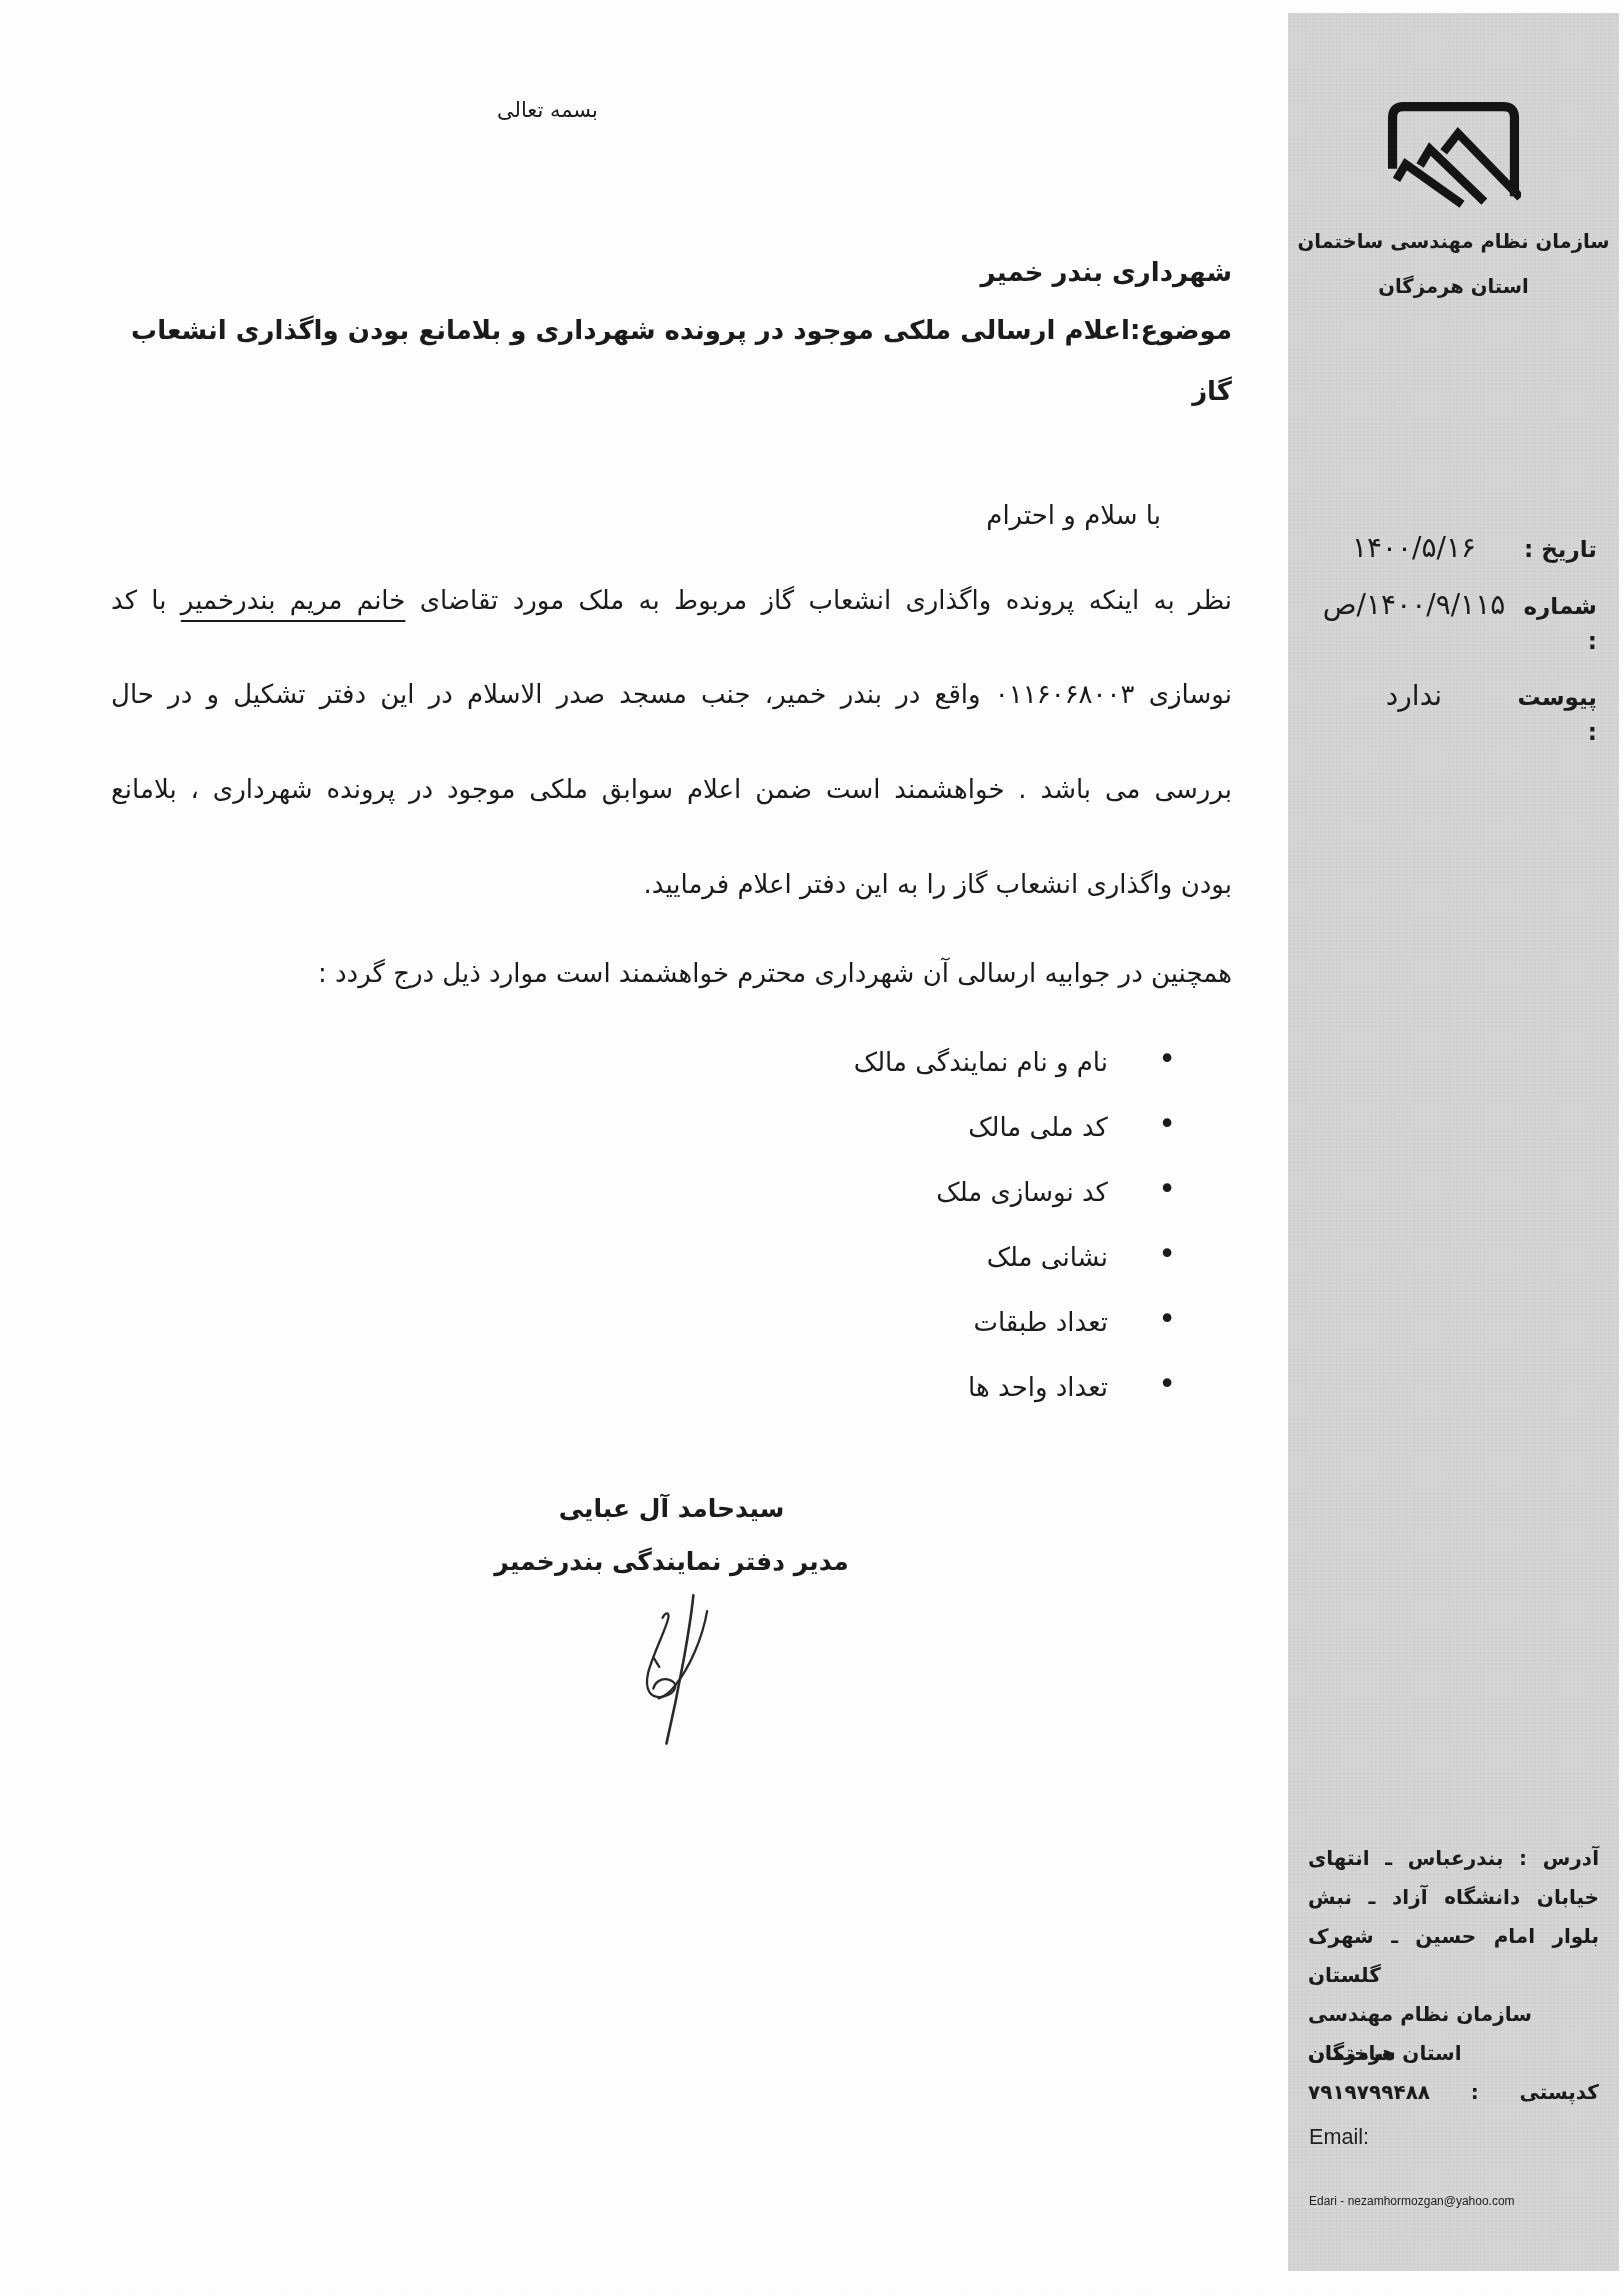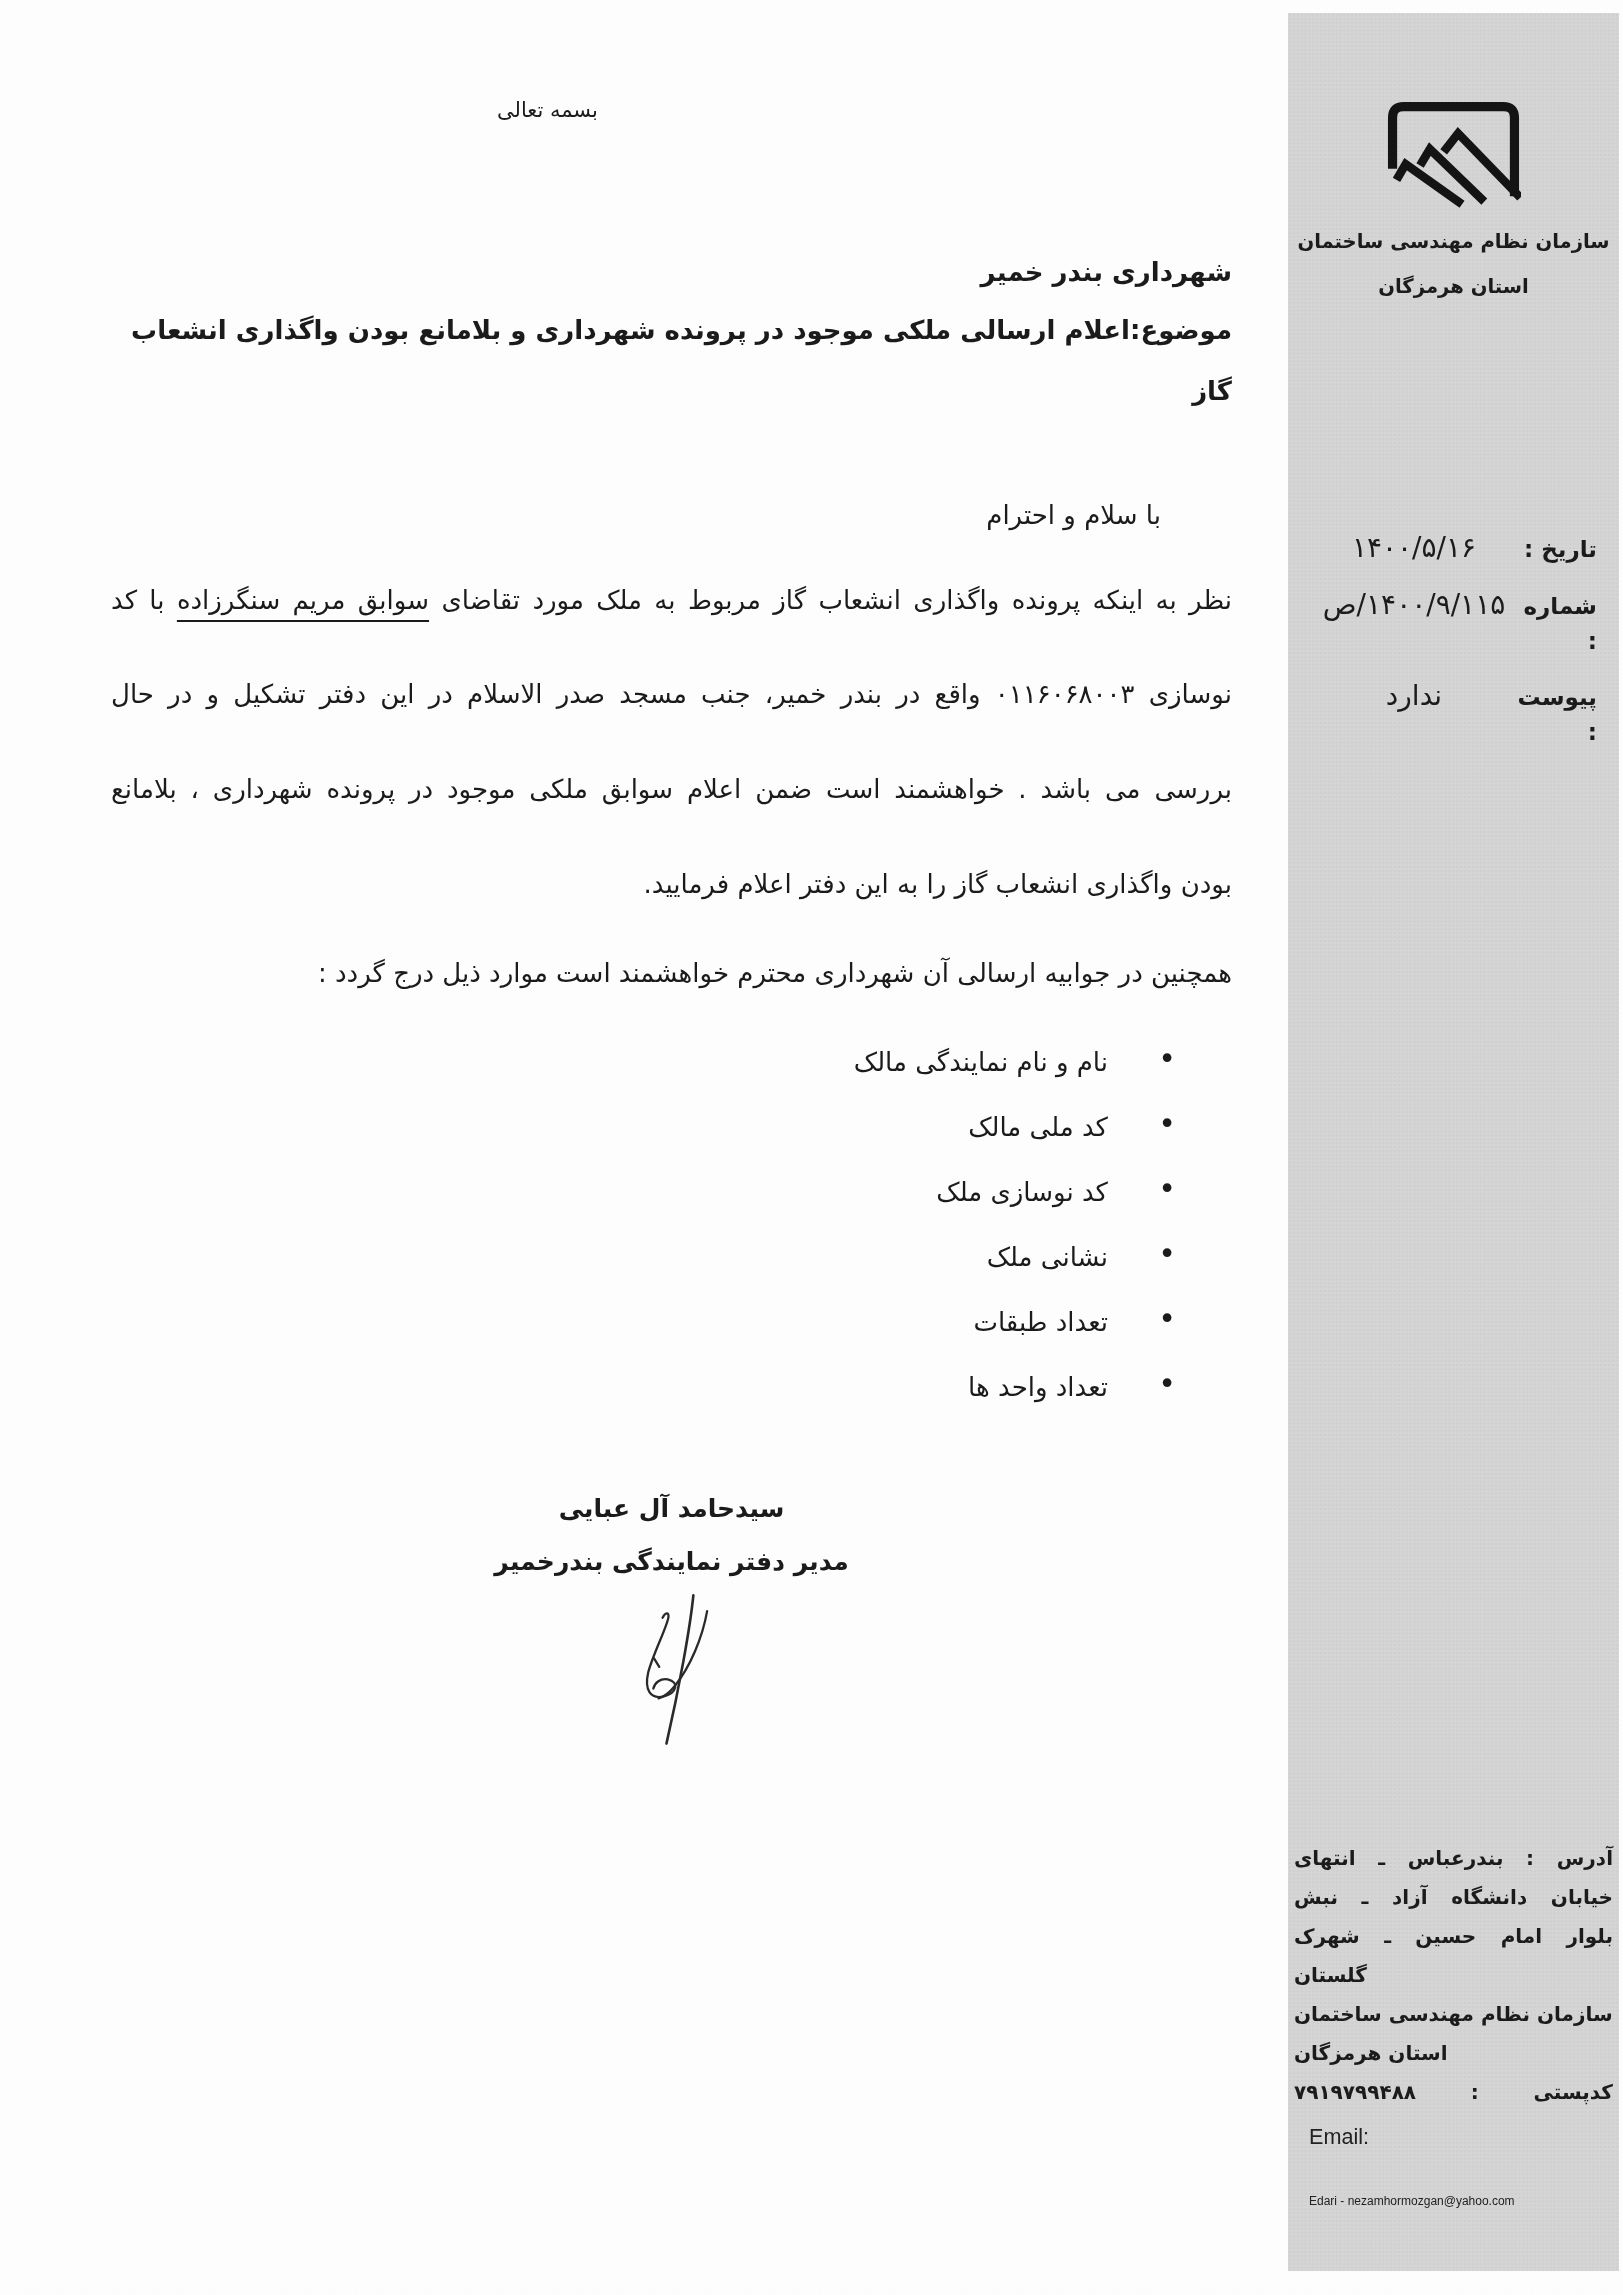--- a/index.html
+++ b/index.html
@@ -42,21 +42,21 @@
   }
   .org-line2 {
     position: absolute; top: 262px; left: 0; width: 100%;
     text-align: center; font-weight: bold; font-size: 19.6px;
   }
   .meta { position: absolute; top: 517px; right: 0; left: 0; padding: 0 22px; }
   .meta-row { display: flex; align-items: baseline; margin-bottom: 19.6px; line-height: 35px; }
   .meta-label { width: 79px; font-weight: bold; font-size: 23px; text-align: right; }
   .meta-value { flex: 1; text-align: center; font-size: 28px; }
 
-  .address { position: absolute; top: 1826px; left: 0; right: 0; padding: 0 6px; }
+  .address { position: absolute; top: 1826px; left: 0; right: 0; padding: 0 20px; }
   .addr-line { font-weight: bold; font-size: 20px; line-height: 39px; height: 39px; }
   .jl { text-align: justify; text-align-last: justify; }
   .ll { text-align: left; }
 
   .email-block {
     position: absolute; top: 2111px; left: 0; right: 0; padding: 0 21px;
     direction: ltr; text-align: left;
     font-family: "Liberation Sans", sans-serif;
   }
   .email-label { font-size: 21.6px; margin-bottom: 30px; color: #222; }
@@ -172,21 +172,21 @@
   </aside>
 
   <main class="content">
 
     <div class="recipient">شهرداری بندر خمیر</div>
     <div class="subject-1">موضوع:اعلام ارسالی ملکی موجود در پرونده شهرداری و بلامانع بودن واگذاری انشعاب</div>
     <div class="subject-2">گاز</div>
 
     <div class="greeting">با سلام و احترام</div>
 
-    <p class="bl just l1"><span>نظر به اینکه پرونده واگذاری انشعاب گاز مربوط به ملک مورد تقاضای </span><span class="uname">سوابق مریم سنگرزاده</span><span> با کد</span></p>
+    <p class="bl just l1"><span>نظر به اینکه پرونده واگذاری انشعاب گاز مربوط به ملک مورد تقاضای </span><span class="uname">خانم مریم بندرخمیر</span><span> با کد</span></p>
     <p class="bl just l2">نوسازی ۰۱۱۶۰۶۸۰۰۳ واقع در بندر خمیر، جنب مسجد صدر الاسلام در این دفتر تشکیل و در حال</p>
     <p class="bl just l3">بررسی می باشد . خواهشمند است ضمن اعلام سوابق ملکی موجود در پرونده شهرداری ، بلامانع</p>
     <p class="bl l5">همچنین در جوابیه ارسالی آن شهرداری محترم خواهشمند است موارد ذیل درج گردد :</p>
     <p class="bl l4">بودن واگذاری انشعاب گاز را به این دفتر اعلام فرمایید.</p>
 
     <div class="bullets">
       <div class="li"><span class="bullet-dot">•</span><span>نام و نام نمایندگی مالک</span></div>
       <div class="li"><span class="bullet-dot">•</span><span>کد ملی مالک</span></div>
       <div class="li"><span class="bullet-dot">•</span><span>کد نوسازی ملک</span></div>
       <div class="li"><span class="bullet-dot">•</span><span>نشانی ملک</span></div>

